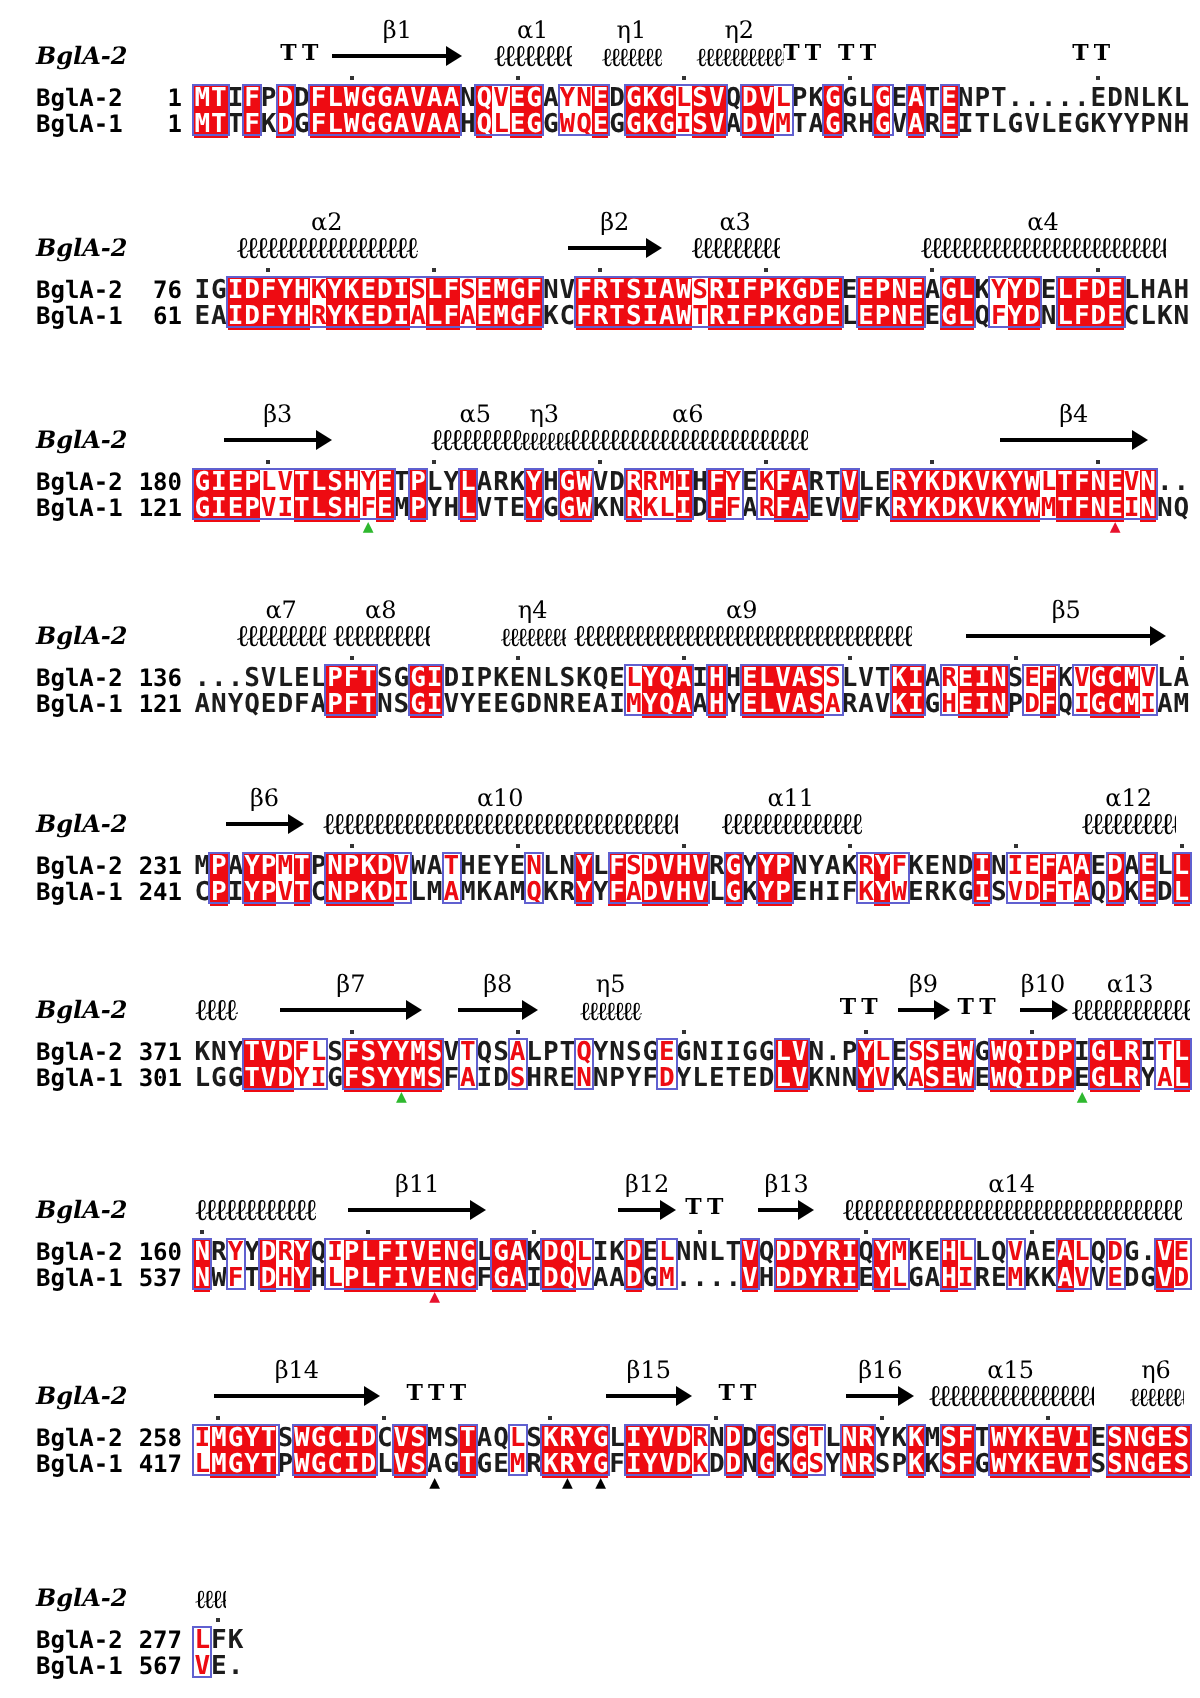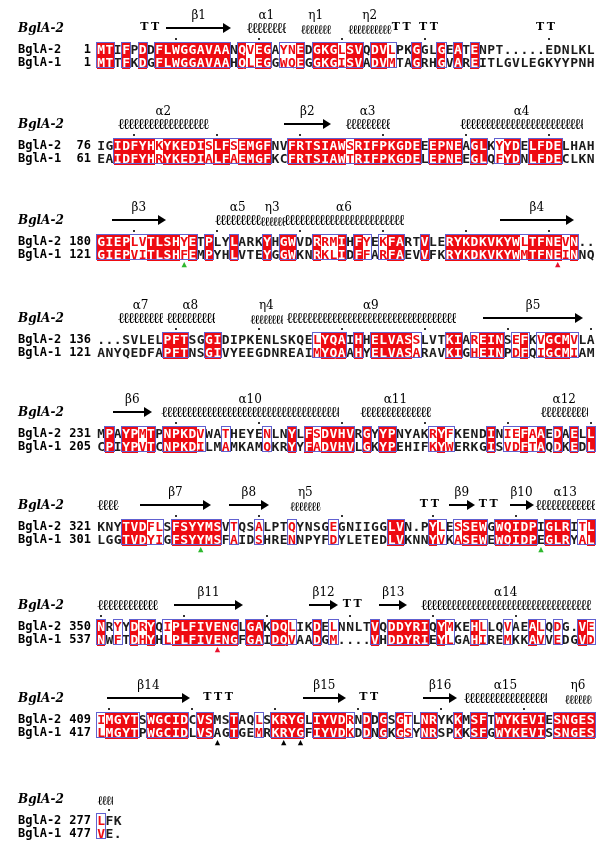--- a/index.html
+++ b/index.html
@@ -185,21 +185,21 @@
       <div class="numdot" style="left: 174.85px;"></div>
       <div class="numdot" style="left: 257.85px;"></div>
       <div class="numdot" style="left: 340.85px;"></div>
       <div class="numdot" style="left: 423.85px;"></div>
       <div class="numdot" style="left: 506.85px;"></div>
       <div class="numdot" style="left: 589.85px;"></div>
       <div class="rowname" style="top: 35px;">BglA-2</div>
       <div class="rownum" style="top: 35px;">231</div>
       <div class="seqrow" style="top: 35px;"><span class="cell" style="color: rgb(28, 28, 28);">M</span><span class="cell" style="background: rgb(238, 11, 18); color: rgb(255, 255, 255);">P</span><span class="cell" style="color: rgb(28, 28, 28);">A</span><span class="cell" style="background: rgb(238, 11, 18); color: rgb(255, 255, 255);">Y</span><span class="cell" style="background: rgb(238, 11, 18); color: rgb(255, 255, 255);">P</span><span class="cell" style="color: rgb(238, 11, 18);">M</span><span class="cell" style="background: rgb(238, 11, 18); color: rgb(255, 255, 255);">T</span><span class="cell" style="color: rgb(28, 28, 28);">P</span><span class="cell" style="background: rgb(238, 11, 18); color: rgb(255, 255, 255);">N</span><span class="cell" style="background: rgb(238, 11, 18); color: rgb(255, 255, 255);">P</span><span class="cell" style="background: rgb(238, 11, 18); color: rgb(255, 255, 255);">K</span><span class="cell" style="background: rgb(238, 11, 18); color: rgb(255, 255, 255);">D</span><span class="cell" style="color: rgb(238, 11, 18);">V</span><span class="cell" style="color: rgb(28, 28, 28);">W</span><span class="cell" style="color: rgb(28, 28, 28);">A</span><span class="cell" style="color: rgb(238, 11, 18);">T</span><span class="cell" style="color: rgb(28, 28, 28);">H</span><span class="cell" style="color: rgb(28, 28, 28);">E</span><span class="cell" style="color: rgb(28, 28, 28);">Y</span><span class="cell" style="color: rgb(28, 28, 28);">E</span><span class="cell" style="color: rgb(238, 11, 18);">N</span><span class="cell" style="color: rgb(28, 28, 28);">L</span><span class="cell" style="color: rgb(28, 28, 28);">N</span><span class="cell" style="background: rgb(238, 11, 18); color: rgb(255, 255, 255);">Y</span><span class="cell" style="color: rgb(28, 28, 28);">L</span><span class="cell" style="background: rgb(238, 11, 18); color: rgb(255, 255, 255);">F</span><span class="cell" style="color: rgb(238, 11, 18);">S</span><span class="cell" style="background: rgb(238, 11, 18); color: rgb(255, 255, 255);">D</span><span class="cell" style="background: rgb(238, 11, 18); color: rgb(255, 255, 255);">V</span><span class="cell" style="background: rgb(238, 11, 18); color: rgb(255, 255, 255);">H</span><span class="cell" style="background: rgb(238, 11, 18); color: rgb(255, 255, 255);">V</span><span class="cell" style="color: rgb(28, 28, 28);">R</span><span class="cell" style="background: rgb(238, 11, 18); color: rgb(255, 255, 255);">G</span><span class="cell" style="color: rgb(28, 28, 28);">Y</span><span class="cell" style="background: rgb(238, 11, 18); color: rgb(255, 255, 255);">Y</span><span class="cell" style="background: rgb(238, 11, 18); color: rgb(255, 255, 255);">P</span><span class="cell" style="color: rgb(28, 28, 28);">N</span><span class="cell" style="color: rgb(28, 28, 28);">Y</span><span class="cell" style="color: rgb(28, 28, 28);">A</span><span class="cell" style="color: rgb(28, 28, 28);">K</span><span class="cell" style="color: rgb(238, 11, 18);">R</span><span class="cell" style="background: rgb(238, 11, 18); color: rgb(255, 255, 255);">Y</span><span class="cell" style="color: rgb(238, 11, 18);">F</span><span class="cell" style="color: rgb(28, 28, 28);">K</span><span class="cell" style="color: rgb(28, 28, 28);">E</span><span class="cell" style="color: rgb(28, 28, 28);">N</span><span class="cell" style="color: rgb(28, 28, 28);">D</span><span class="cell" style="background: rgb(238, 11, 18); color: rgb(255, 255, 255);">I</span><span class="cell" style="color: rgb(28, 28, 28);">N</span><span class="cell" style="color: rgb(238, 11, 18);">I</span><span class="cell" style="color: rgb(238, 11, 18);">E</span><span class="cell" style="background: rgb(238, 11, 18); color: rgb(255, 255, 255);">F</span><span class="cell" style="color: rgb(238, 11, 18);">A</span><span class="cell" style="background: rgb(238, 11, 18); color: rgb(255, 255, 255);">A</span><span class="cell" style="color: rgb(28, 28, 28);">E</span><span class="cell" style="background: rgb(238, 11, 18); color: rgb(255, 255, 255);">D</span><span class="cell" style="color: rgb(28, 28, 28);">A</span><span class="cell" style="background: rgb(238, 11, 18); color: rgb(255, 255, 255);">E</span><span class="cell" style="color: rgb(28, 28, 28);">L</span><span class="cell" style="background: rgb(238, 11, 18); color: rgb(255, 255, 255);">L</span></div>
       <div class="rowname" style="top: 48px;">BglA-1</div>
-      <div class="rownum" style="top: 48px;">205</div>
+      <div class="rownum" style="top: 48px;">241</div>
       <div class="seqrow" style="top: 48px;"><span class="cell" style="color: rgb(28, 28, 28);">C</span><span class="cell" style="background: rgb(238, 11, 18); color: rgb(255, 255, 255);">P</span><span class="cell" style="color: rgb(28, 28, 28);">I</span><span class="cell" style="background: rgb(238, 11, 18); color: rgb(255, 255, 255);">Y</span><span class="cell" style="background: rgb(238, 11, 18); color: rgb(255, 255, 255);">P</span><span class="cell" style="color: rgb(238, 11, 18);">V</span><span class="cell" style="background: rgb(238, 11, 18); color: rgb(255, 255, 255);">T</span><span class="cell" style="color: rgb(28, 28, 28);">C</span><span class="cell" style="background: rgb(238, 11, 18); color: rgb(255, 255, 255);">N</span><span class="cell" style="background: rgb(238, 11, 18); color: rgb(255, 255, 255);">P</span><span class="cell" style="background: rgb(238, 11, 18); color: rgb(255, 255, 255);">K</span><span class="cell" style="background: rgb(238, 11, 18); color: rgb(255, 255, 255);">D</span><span class="cell" style="color: rgb(238, 11, 18);">I</span><span class="cell" style="color: rgb(28, 28, 28);">L</span><span class="cell" style="color: rgb(28, 28, 28);">M</span><span class="cell" style="color: rgb(238, 11, 18);">A</span><span class="cell" style="color: rgb(28, 28, 28);">M</span><span class="cell" style="color: rgb(28, 28, 28);">K</span><span class="cell" style="color: rgb(28, 28, 28);">A</span><span class="cell" style="color: rgb(28, 28, 28);">M</span><span class="cell" style="color: rgb(238, 11, 18);">Q</span><span class="cell" style="color: rgb(28, 28, 28);">K</span><span class="cell" style="color: rgb(28, 28, 28);">R</span><span class="cell" style="background: rgb(238, 11, 18); color: rgb(255, 255, 255);">Y</span><span class="cell" style="color: rgb(28, 28, 28);">Y</span><span class="cell" style="background: rgb(238, 11, 18); color: rgb(255, 255, 255);">F</span><span class="cell" style="color: rgb(238, 11, 18);">A</span><span class="cell" style="background: rgb(238, 11, 18); color: rgb(255, 255, 255);">D</span><span class="cell" style="background: rgb(238, 11, 18); color: rgb(255, 255, 255);">V</span><span class="cell" style="background: rgb(238, 11, 18); color: rgb(255, 255, 255);">H</span><span class="cell" style="background: rgb(238, 11, 18); color: rgb(255, 255, 255);">V</span><span class="cell" style="color: rgb(28, 28, 28);">L</span><span class="cell" style="background: rgb(238, 11, 18); color: rgb(255, 255, 255);">G</span><span class="cell" style="color: rgb(28, 28, 28);">K</span><span class="cell" style="background: rgb(238, 11, 18); color: rgb(255, 255, 255);">Y</span><span class="cell" style="background: rgb(238, 11, 18); color: rgb(255, 255, 255);">P</span><span class="cell" style="color: rgb(28, 28, 28);">E</span><span class="cell" style="color: rgb(28, 28, 28);">H</span><span class="cell" style="color: rgb(28, 28, 28);">I</span><span class="cell" style="color: rgb(28, 28, 28);">F</span><span class="cell" style="color: rgb(238, 11, 18);">K</span><span class="cell" style="background: rgb(238, 11, 18); color: rgb(255, 255, 255);">Y</span><span class="cell" style="color: rgb(238, 11, 18);">W</span><span class="cell" style="color: rgb(28, 28, 28);">E</span><span class="cell" style="color: rgb(28, 28, 28);">R</span><span class="cell" style="color: rgb(28, 28, 28);">K</span><span class="cell" style="color: rgb(28, 28, 28);">G</span><span class="cell" style="background: rgb(238, 11, 18); color: rgb(255, 255, 255);">I</span><span class="cell" style="color: rgb(28, 28, 28);">S</span><span class="cell" style="color: rgb(238, 11, 18);">V</span><span class="cell" style="color: rgb(238, 11, 18);">D</span><span class="cell" style="background: rgb(238, 11, 18); color: rgb(255, 255, 255);">F</span><span class="cell" style="color: rgb(238, 11, 18);">T</span><span class="cell" style="background: rgb(238, 11, 18); color: rgb(255, 255, 255);">A</span><span class="cell" style="color: rgb(28, 28, 28);">Q</span><span class="cell" style="background: rgb(238, 11, 18); color: rgb(255, 255, 255);">D</span><span class="cell" style="color: rgb(28, 28, 28);">K</span><span class="cell" style="background: rgb(238, 11, 18); color: rgb(255, 255, 255);">E</span><span class="cell" style="color: rgb(28, 28, 28);">D</span><span class="cell" style="background: rgb(238, 11, 18); color: rgb(255, 255, 255);">L</span></div>
       <div class="frame" style="left: 104.3px; width: 10.3px; border: 1px solid rgb(96, 96, 208);"></div>
       <div class="frame" style="left: 120.9px; width: 35.2px; border: 1px solid rgb(96, 96, 208);"></div>
       <div class="frame" style="left: 162.4px; width: 43.5px; border: 1px solid rgb(96, 96, 208);"></div>
       <div class="frame" style="left: 220.5px; width: 10.3px; border: 1px solid rgb(96, 96, 208);"></div>
       <div class="frame" style="left: 262px; width: 10.3px; border: 1px solid rgb(96, 96, 208);"></div>
       <div class="frame" style="left: 286.9px; width: 10.3px; border: 1px solid rgb(96, 96, 208);"></div>
       <div class="frame" style="left: 303.5px; width: 51.8px; border: 1px solid rgb(96, 96, 208);"></div>
       <div class="frame" style="left: 361.6px; width: 10.3px; border: 1px solid rgb(96, 96, 208);"></div>
       <div class="frame" style="left: 378.2px; width: 18.6px; border: 1px solid rgb(96, 96, 208);"></div>
@@ -230,21 +230,21 @@
       <div class="strandbar" style="left: 509.51px; width: 17.07px;"></div>
       <div class="strandhead" style="left: 525.58px;"></div>
       <div class="sslabel" style="left: 565.12px;">α13</div>
       <div class="coil" style="left: 535.24px; width: 59.76px;">ℓℓℓℓℓℓℓℓℓℓℓℓℓℓ</div>
       <div class="numdot" style="left: 174.85px;"></div>
       <div class="numdot" style="left: 257.85px;"></div>
       <div class="numdot" style="left: 340.85px;"></div>
       <div class="numdot" style="left: 432.15px;"></div>
       <div class="numdot" style="left: 515.15px;"></div>
       <div class="rowname" style="top: 35px;">BglA-2</div>
-      <div class="rownum" style="top: 35px;">321</div>
+      <div class="rownum" style="top: 35px;">371</div>
       <div class="seqrow" style="top: 35px;"><span class="cell" style="color: rgb(28, 28, 28);">K</span><span class="cell" style="color: rgb(28, 28, 28);">N</span><span class="cell" style="color: rgb(28, 28, 28);">Y</span><span class="cell" style="background: rgb(238, 11, 18); color: rgb(255, 255, 255);">T</span><span class="cell" style="background: rgb(238, 11, 18); color: rgb(255, 255, 255);">V</span><span class="cell" style="background: rgb(238, 11, 18); color: rgb(255, 255, 255);">D</span><span class="cell" style="color: rgb(238, 11, 18);">F</span><span class="cell" style="color: rgb(238, 11, 18);">L</span><span class="cell" style="color: rgb(28, 28, 28);">S</span><span class="cell" style="background: rgb(238, 11, 18); color: rgb(255, 255, 255);">F</span><span class="cell" style="background: rgb(238, 11, 18); color: rgb(255, 255, 255);">S</span><span class="cell" style="background: rgb(238, 11, 18); color: rgb(255, 255, 255);">Y</span><span class="cell" style="background: rgb(238, 11, 18); color: rgb(255, 255, 255);">Y</span><span class="cell" style="background: rgb(238, 11, 18); color: rgb(255, 255, 255);">M</span><span class="cell" style="background: rgb(238, 11, 18); color: rgb(255, 255, 255);">S</span><span class="cell" style="color: rgb(28, 28, 28);">V</span><span class="cell" style="color: rgb(238, 11, 18);">T</span><span class="cell" style="color: rgb(28, 28, 28);">Q</span><span class="cell" style="color: rgb(28, 28, 28);">S</span><span class="cell" style="color: rgb(238, 11, 18);">A</span><span class="cell" style="color: rgb(28, 28, 28);">L</span><span class="cell" style="color: rgb(28, 28, 28);">P</span><span class="cell" style="color: rgb(28, 28, 28);">T</span><span class="cell" style="color: rgb(238, 11, 18);">Q</span><span class="cell" style="color: rgb(28, 28, 28);">Y</span><span class="cell" style="color: rgb(28, 28, 28);">N</span><span class="cell" style="color: rgb(28, 28, 28);">S</span><span class="cell" style="color: rgb(28, 28, 28);">G</span><span class="cell" style="color: rgb(238, 11, 18);">E</span><span class="cell" style="color: rgb(28, 28, 28);">G</span><span class="cell" style="color: rgb(28, 28, 28);">N</span><span class="cell" style="color: rgb(28, 28, 28);">I</span><span class="cell" style="color: rgb(28, 28, 28);">I</span><span class="cell" style="color: rgb(28, 28, 28);">G</span><span class="cell" style="color: rgb(28, 28, 28);">G</span><span class="cell" style="background: rgb(238, 11, 18); color: rgb(255, 255, 255);">L</span><span class="cell" style="background: rgb(238, 11, 18); color: rgb(255, 255, 255);">V</span><span class="cell" style="color: rgb(28, 28, 28);">N</span><span class="cell" style="color: rgb(28, 28, 28);">.</span><span class="cell" style="color: rgb(28, 28, 28);">P</span><span class="cell" style="background: rgb(238, 11, 18); color: rgb(255, 255, 255);">Y</span><span class="cell" style="color: rgb(238, 11, 18);">L</span><span class="cell" style="color: rgb(28, 28, 28);">E</span><span class="cell" style="color: rgb(238, 11, 18);">S</span><span class="cell" style="background: rgb(238, 11, 18); color: rgb(255, 255, 255);">S</span><span class="cell" style="background: rgb(238, 11, 18); color: rgb(255, 255, 255);">E</span><span class="cell" style="background: rgb(238, 11, 18); color: rgb(255, 255, 255);">W</span><span class="cell" style="color: rgb(28, 28, 28);">G</span><span class="cell" style="background: rgb(238, 11, 18); color: rgb(255, 255, 255);">W</span><span class="cell" style="background: rgb(238, 11, 18); color: rgb(255, 255, 255);">Q</span><span class="cell" style="background: rgb(238, 11, 18); color: rgb(255, 255, 255);">I</span><span class="cell" style="background: rgb(238, 11, 18); color: rgb(255, 255, 255);">D</span><span class="cell" style="background: rgb(238, 11, 18); color: rgb(255, 255, 255);">P</span><span class="cell" style="color: rgb(28, 28, 28);">I</span><span class="cell" style="background: rgb(238, 11, 18); color: rgb(255, 255, 255);">G</span><span class="cell" style="background: rgb(238, 11, 18); color: rgb(255, 255, 255);">L</span><span class="cell" style="background: rgb(238, 11, 18); color: rgb(255, 255, 255);">R</span><span class="cell" style="color: rgb(28, 28, 28);">I</span><span class="cell" style="color: rgb(238, 11, 18);">T</span><span class="cell" style="background: rgb(238, 11, 18); color: rgb(255, 255, 255);">L</span></div>
       <div class="rowname" style="top: 48px;">BglA-1</div>
       <div class="rownum" style="top: 48px;">301</div>
       <div class="seqrow" style="top: 48px;"><span class="cell" style="color: rgb(28, 28, 28);">L</span><span class="cell" style="color: rgb(28, 28, 28);">G</span><span class="cell" style="color: rgb(28, 28, 28);">G</span><span class="cell" style="background: rgb(238, 11, 18); color: rgb(255, 255, 255);">T</span><span class="cell" style="background: rgb(238, 11, 18); color: rgb(255, 255, 255);">V</span><span class="cell" style="background: rgb(238, 11, 18); color: rgb(255, 255, 255);">D</span><span class="cell" style="color: rgb(238, 11, 18);">Y</span><span class="cell" style="color: rgb(238, 11, 18);">I</span><span class="cell" style="color: rgb(28, 28, 28);">G</span><span class="cell" style="background: rgb(238, 11, 18); color: rgb(255, 255, 255);">F</span><span class="cell" style="background: rgb(238, 11, 18); color: rgb(255, 255, 255);">S</span><span class="cell" style="background: rgb(238, 11, 18); color: rgb(255, 255, 255);">Y</span><span class="cell" style="background: rgb(238, 11, 18); color: rgb(255, 255, 255);">Y</span><span class="cell" style="background: rgb(238, 11, 18); color: rgb(255, 255, 255);">M</span><span class="cell" style="background: rgb(238, 11, 18); color: rgb(255, 255, 255);">S</span><span class="cell" style="color: rgb(28, 28, 28);">F</span><span class="cell" style="color: rgb(238, 11, 18);">A</span><span class="cell" style="color: rgb(28, 28, 28);">I</span><span class="cell" style="color: rgb(28, 28, 28);">D</span><span class="cell" style="color: rgb(238, 11, 18);">S</span><span class="cell" style="color: rgb(28, 28, 28);">H</span><span class="cell" style="color: rgb(28, 28, 28);">R</span><span class="cell" style="color: rgb(28, 28, 28);">E</span><span class="cell" style="color: rgb(238, 11, 18);">N</span><span class="cell" style="color: rgb(28, 28, 28);">N</span><span class="cell" style="color: rgb(28, 28, 28);">P</span><span class="cell" style="color: rgb(28, 28, 28);">Y</span><span class="cell" style="color: rgb(28, 28, 28);">F</span><span class="cell" style="color: rgb(238, 11, 18);">D</span><span class="cell" style="color: rgb(28, 28, 28);">Y</span><span class="cell" style="color: rgb(28, 28, 28);">L</span><span class="cell" style="color: rgb(28, 28, 28);">E</span><span class="cell" style="color: rgb(28, 28, 28);">T</span><span class="cell" style="color: rgb(28, 28, 28);">E</span><span class="cell" style="color: rgb(28, 28, 28);">D</span><span class="cell" style="background: rgb(238, 11, 18); color: rgb(255, 255, 255);">L</span><span class="cell" style="background: rgb(238, 11, 18); color: rgb(255, 255, 255);">V</span><span class="cell" style="color: rgb(28, 28, 28);">K</span><span class="cell" style="color: rgb(28, 28, 28);">N</span><span class="cell" style="color: rgb(28, 28, 28);">N</span><span class="cell" style="background: rgb(238, 11, 18); color: rgb(255, 255, 255);">Y</span><span class="cell" style="color: rgb(238, 11, 18);">V</span><span class="cell" style="color: rgb(28, 28, 28);">K</span><span class="cell" style="color: rgb(238, 11, 18);">A</span><span class="cell" style="background: rgb(238, 11, 18); color: rgb(255, 255, 255);">S</span><span class="cell" style="background: rgb(238, 11, 18); color: rgb(255, 255, 255);">E</span><span class="cell" style="background: rgb(238, 11, 18); color: rgb(255, 255, 255);">W</span><span class="cell" style="color: rgb(28, 28, 28);">E</span><span class="cell" style="background: rgb(238, 11, 18); color: rgb(255, 255, 255);">W</span><span class="cell" style="background: rgb(238, 11, 18); color: rgb(255, 255, 255);">Q</span><span class="cell" style="background: rgb(238, 11, 18); color: rgb(255, 255, 255);">I</span><span class="cell" style="background: rgb(238, 11, 18); color: rgb(255, 255, 255);">D</span><span class="cell" style="background: rgb(238, 11, 18); color: rgb(255, 255, 255);">P</span><span class="cell" style="color: rgb(28, 28, 28);">E</span><span class="cell" style="background: rgb(238, 11, 18); color: rgb(255, 255, 255);">G</span><span class="cell" style="background: rgb(238, 11, 18); color: rgb(255, 255, 255);">L</span><span class="cell" style="background: rgb(238, 11, 18); color: rgb(255, 255, 255);">R</span><span class="cell" style="color: rgb(28, 28, 28);">Y</span><span class="cell" style="color: rgb(238, 11, 18);">A</span><span class="cell" style="background: rgb(238, 11, 18); color: rgb(255, 255, 255);">L</span></div>
       <div class="frame" style="left: 120.9px; width: 43.5px; border: 1px solid rgb(96, 96, 208);"></div>
       <div class="frame" style="left: 170.7px; width: 51.8px; border: 1px solid rgb(96, 96, 208);"></div>
       <div class="frame" style="left: 228.8px; width: 10.3px; border: 1px solid rgb(96, 96, 208);"></div>
       <div class="frame" style="left: 253.7px; width: 10.3px; border: 1px solid rgb(96, 96, 208);"></div>
       <div class="frame" style="left: 286.9px; width: 10.3px; border: 1px solid rgb(96, 96, 208);"></div>
       <div class="frame" style="left: 328.4px; width: 10.3px; border: 1px solid rgb(96, 96, 208);"></div>
@@ -272,21 +272,21 @@
       <div class="strandhead" style="left: 399.42px;"></div>
       <div class="sslabel" style="left: 505.775px;">α14</div>
       <div class="coil" style="left: 420.7px; width: 170.15px;">ℓℓℓℓℓℓℓℓℓℓℓℓℓℓℓℓℓℓℓℓℓℓℓℓℓℓℓℓℓℓℓℓℓℓℓℓℓℓℓℓℓ</div>
       <div class="numdot" style="left: 100.15px;"></div>
       <div class="numdot" style="left: 183.15px;"></div>
       <div class="numdot" style="left: 266.15px;"></div>
       <div class="numdot" style="left: 349.15px;"></div>
       <div class="numdot" style="left: 432.15px;"></div>
       <div class="numdot" style="left: 515.15px;"></div>
       <div class="rowname" style="top: 35px;">BglA-2</div>
-      <div class="rownum" style="top: 35px;">350</div>
+      <div class="rownum" style="top: 35px;">160</div>
       <div class="seqrow" style="top: 35px;"><span class="cell" style="background: rgb(238, 11, 18); color: rgb(255, 255, 255);">N</span><span class="cell" style="color: rgb(28, 28, 28);">R</span><span class="cell" style="color: rgb(238, 11, 18);">Y</span><span class="cell" style="color: rgb(28, 28, 28);">Y</span><span class="cell" style="background: rgb(238, 11, 18); color: rgb(255, 255, 255);">D</span><span class="cell" style="color: rgb(238, 11, 18);">R</span><span class="cell" style="background: rgb(238, 11, 18); color: rgb(255, 255, 255);">Y</span><span class="cell" style="color: rgb(28, 28, 28);">Q</span><span class="cell" style="color: rgb(238, 11, 18);">I</span><span class="cell" style="background: rgb(238, 11, 18); color: rgb(255, 255, 255);">P</span><span class="cell" style="background: rgb(238, 11, 18); color: rgb(255, 255, 255);">L</span><span class="cell" style="background: rgb(238, 11, 18); color: rgb(255, 255, 255);">F</span><span class="cell" style="background: rgb(238, 11, 18); color: rgb(255, 255, 255);">I</span><span class="cell" style="background: rgb(238, 11, 18); color: rgb(255, 255, 255);">V</span><span class="cell" style="background: rgb(238, 11, 18); color: rgb(255, 255, 255);">E</span><span class="cell" style="background: rgb(238, 11, 18); color: rgb(255, 255, 255);">N</span><span class="cell" style="background: rgb(238, 11, 18); color: rgb(255, 255, 255);">G</span><span class="cell" style="color: rgb(28, 28, 28);">L</span><span class="cell" style="background: rgb(238, 11, 18); color: rgb(255, 255, 255);">G</span><span class="cell" style="background: rgb(238, 11, 18); color: rgb(255, 255, 255);">A</span><span class="cell" style="color: rgb(28, 28, 28);">K</span><span class="cell" style="background: rgb(238, 11, 18); color: rgb(255, 255, 255);">D</span><span class="cell" style="background: rgb(238, 11, 18); color: rgb(255, 255, 255);">Q</span><span class="cell" style="color: rgb(238, 11, 18);">L</span><span class="cell" style="color: rgb(28, 28, 28);">I</span><span class="cell" style="color: rgb(28, 28, 28);">K</span><span class="cell" style="background: rgb(238, 11, 18); color: rgb(255, 255, 255);">D</span><span class="cell" style="color: rgb(28, 28, 28);">E</span><span class="cell" style="color: rgb(238, 11, 18);">L</span><span class="cell" style="color: rgb(28, 28, 28);">N</span><span class="cell" style="color: rgb(28, 28, 28);">N</span><span class="cell" style="color: rgb(28, 28, 28);">L</span><span class="cell" style="color: rgb(28, 28, 28);">T</span><span class="cell" style="background: rgb(238, 11, 18); color: rgb(255, 255, 255);">V</span><span class="cell" style="color: rgb(28, 28, 28);">Q</span><span class="cell" style="background: rgb(238, 11, 18); color: rgb(255, 255, 255);">D</span><span class="cell" style="background: rgb(238, 11, 18); color: rgb(255, 255, 255);">D</span><span class="cell" style="background: rgb(238, 11, 18); color: rgb(255, 255, 255);">Y</span><span class="cell" style="background: rgb(238, 11, 18); color: rgb(255, 255, 255);">R</span><span class="cell" style="background: rgb(238, 11, 18); color: rgb(255, 255, 255);">I</span><span class="cell" style="color: rgb(28, 28, 28);">Q</span><span class="cell" style="background: rgb(238, 11, 18); color: rgb(255, 255, 255);">Y</span><span class="cell" style="color: rgb(238, 11, 18);">M</span><span class="cell" style="color: rgb(28, 28, 28);">K</span><span class="cell" style="color: rgb(28, 28, 28);">E</span><span class="cell" style="background: rgb(238, 11, 18); color: rgb(255, 255, 255);">H</span><span class="cell" style="color: rgb(238, 11, 18);">L</span><span class="cell" style="color: rgb(28, 28, 28);">L</span><span class="cell" style="color: rgb(28, 28, 28);">Q</span><span class="cell" style="color: rgb(238, 11, 18);">V</span><span class="cell" style="color: rgb(28, 28, 28);">A</span><span class="cell" style="color: rgb(28, 28, 28);">E</span><span class="cell" style="background: rgb(238, 11, 18); color: rgb(255, 255, 255);">A</span><span class="cell" style="color: rgb(238, 11, 18);">L</span><span class="cell" style="color: rgb(28, 28, 28);">Q</span><span class="cell" style="color: rgb(238, 11, 18);">D</span><span class="cell" style="color: rgb(28, 28, 28);">G</span><span class="cell" style="color: rgb(28, 28, 28);">.</span><span class="cell" style="background: rgb(238, 11, 18); color: rgb(255, 255, 255);">V</span><span class="cell" style="color: rgb(238, 11, 18);">E</span></div>
       <div class="rowname" style="top: 48px;">BglA-1</div>
       <div class="rownum" style="top: 48px;">537</div>
       <div class="seqrow" style="top: 48px;"><span class="cell" style="background: rgb(238, 11, 18); color: rgb(255, 255, 255);">N</span><span class="cell" style="color: rgb(28, 28, 28);">W</span><span class="cell" style="color: rgb(238, 11, 18);">F</span><span class="cell" style="color: rgb(28, 28, 28);">T</span><span class="cell" style="background: rgb(238, 11, 18); color: rgb(255, 255, 255);">D</span><span class="cell" style="color: rgb(238, 11, 18);">H</span><span class="cell" style="background: rgb(238, 11, 18); color: rgb(255, 255, 255);">Y</span><span class="cell" style="color: rgb(28, 28, 28);">H</span><span class="cell" style="color: rgb(238, 11, 18);">L</span><span class="cell" style="background: rgb(238, 11, 18); color: rgb(255, 255, 255);">P</span><span class="cell" style="background: rgb(238, 11, 18); color: rgb(255, 255, 255);">L</span><span class="cell" style="background: rgb(238, 11, 18); color: rgb(255, 255, 255);">F</span><span class="cell" style="background: rgb(238, 11, 18); color: rgb(255, 255, 255);">I</span><span class="cell" style="background: rgb(238, 11, 18); color: rgb(255, 255, 255);">V</span><span class="cell" style="background: rgb(238, 11, 18); color: rgb(255, 255, 255);">E</span><span class="cell" style="background: rgb(238, 11, 18); color: rgb(255, 255, 255);">N</span><span class="cell" style="background: rgb(238, 11, 18); color: rgb(255, 255, 255);">G</span><span class="cell" style="color: rgb(28, 28, 28);">F</span><span class="cell" style="background: rgb(238, 11, 18); color: rgb(255, 255, 255);">G</span><span class="cell" style="background: rgb(238, 11, 18); color: rgb(255, 255, 255);">A</span><span class="cell" style="color: rgb(28, 28, 28);">I</span><span class="cell" style="background: rgb(238, 11, 18); color: rgb(255, 255, 255);">D</span><span class="cell" style="background: rgb(238, 11, 18); color: rgb(255, 255, 255);">Q</span><span class="cell" style="color: rgb(238, 11, 18);">V</span><span class="cell" style="color: rgb(28, 28, 28);">A</span><span class="cell" style="color: rgb(28, 28, 28);">A</span><span class="cell" style="background: rgb(238, 11, 18); color: rgb(255, 255, 255);">D</span><span class="cell" style="color: rgb(28, 28, 28);">G</span><span class="cell" style="color: rgb(238, 11, 18);">M</span><span class="cell" style="color: rgb(28, 28, 28);">.</span><span class="cell" style="color: rgb(28, 28, 28);">.</span><span class="cell" style="color: rgb(28, 28, 28);">.</span><span class="cell" style="color: rgb(28, 28, 28);">.</span><span class="cell" style="background: rgb(238, 11, 18); color: rgb(255, 255, 255);">V</span><span class="cell" style="color: rgb(28, 28, 28);">H</span><span class="cell" style="background: rgb(238, 11, 18); color: rgb(255, 255, 255);">D</span><span class="cell" style="background: rgb(238, 11, 18); color: rgb(255, 255, 255);">D</span><span class="cell" style="background: rgb(238, 11, 18); color: rgb(255, 255, 255);">Y</span><span class="cell" style="background: rgb(238, 11, 18); color: rgb(255, 255, 255);">R</span><span class="cell" style="background: rgb(238, 11, 18); color: rgb(255, 255, 255);">I</span><span class="cell" style="color: rgb(28, 28, 28);">E</span><span class="cell" style="background: rgb(238, 11, 18); color: rgb(255, 255, 255);">Y</span><span class="cell" style="color: rgb(238, 11, 18);">L</span><span class="cell" style="color: rgb(28, 28, 28);">G</span><span class="cell" style="color: rgb(28, 28, 28);">A</span><span class="cell" style="background: rgb(238, 11, 18); color: rgb(255, 255, 255);">H</span><span class="cell" style="color: rgb(238, 11, 18);">I</span><span class="cell" style="color: rgb(28, 28, 28);">R</span><span class="cell" style="color: rgb(28, 28, 28);">E</span><span class="cell" style="color: rgb(238, 11, 18);">M</span><span class="cell" style="color: rgb(28, 28, 28);">K</span><span class="cell" style="color: rgb(28, 28, 28);">K</span><span class="cell" style="background: rgb(238, 11, 18); color: rgb(255, 255, 255);">A</span><span class="cell" style="color: rgb(238, 11, 18);">V</span><span class="cell" style="color: rgb(28, 28, 28);">V</span><span class="cell" style="color: rgb(238, 11, 18);">E</span><span class="cell" style="color: rgb(28, 28, 28);">D</span><span class="cell" style="color: rgb(28, 28, 28);">G</span><span class="cell" style="background: rgb(238, 11, 18); color: rgb(255, 255, 255);">V</span><span class="cell" style="color: rgb(238, 11, 18);">D</span></div>
       <div class="frame" style="left: 96px; width: 10.3px; border: 1px solid rgb(96, 96, 208);"></div>
       <div class="frame" style="left: 112.6px; width: 10.3px; border: 1px solid rgb(96, 96, 208);"></div>
       <div class="frame" style="left: 129.2px; width: 26.9px; border: 1px solid rgb(96, 96, 208);"></div>
       <div class="frame" style="left: 162.4px; width: 76.7px; border: 1px solid rgb(96, 96, 208);"></div>
       <div class="frame" style="left: 245.4px; width: 18.6px; border: 1px solid rgb(96, 96, 208);"></div>
       <div class="frame" style="left: 270.3px; width: 26.9px; border: 1px solid rgb(96, 96, 208);"></div>
@@ -319,21 +319,21 @@
       <div class="coil" style="left: 463.86px; width: 83px;">ℓℓℓℓℓℓℓℓℓℓℓℓℓℓℓℓℓℓℓℓ</div>
       <div class="sslabel" style="left: 577.985px;">η6</div>
       <div class="coil small" style="left: 564.29px; width: 27.39px;">ℓℓℓℓℓℓℓ</div>
       <div class="numdot" style="left: 108.45px;"></div>
       <div class="numdot" style="left: 191.45px;"></div>
       <div class="numdot" style="left: 274.45px;"></div>
       <div class="numdot" style="left: 357.45px;"></div>
       <div class="numdot" style="left: 440.45px;"></div>
       <div class="numdot" style="left: 523.45px;"></div>
       <div class="rowname" style="top: 35px;">BglA-2</div>
-      <div class="rownum" style="top: 35px;">409</div>
+      <div class="rownum" style="top: 35px;">258</div>
       <div class="seqrow" style="top: 35px;"><span class="cell" style="color: rgb(238, 11, 18);">I</span><span class="cell" style="background: rgb(238, 11, 18); color: rgb(255, 255, 255);">M</span><span class="cell" style="background: rgb(238, 11, 18); color: rgb(255, 255, 255);">G</span><span class="cell" style="background: rgb(238, 11, 18); color: rgb(255, 255, 255);">Y</span><span class="cell" style="background: rgb(238, 11, 18); color: rgb(255, 255, 255);">T</span><span class="cell" style="color: rgb(28, 28, 28);">S</span><span class="cell" style="background: rgb(238, 11, 18); color: rgb(255, 255, 255);">W</span><span class="cell" style="background: rgb(238, 11, 18); color: rgb(255, 255, 255);">G</span><span class="cell" style="background: rgb(238, 11, 18); color: rgb(255, 255, 255);">C</span><span class="cell" style="background: rgb(238, 11, 18); color: rgb(255, 255, 255);">I</span><span class="cell" style="background: rgb(238, 11, 18); color: rgb(255, 255, 255);">D</span><span class="cell" style="color: rgb(28, 28, 28);">C</span><span class="cell" style="background: rgb(238, 11, 18); color: rgb(255, 255, 255);">V</span><span class="cell" style="background: rgb(238, 11, 18); color: rgb(255, 255, 255);">S</span><span class="cell" style="color: rgb(28, 28, 28);">M</span><span class="cell" style="color: rgb(28, 28, 28);">S</span><span class="cell" style="background: rgb(238, 11, 18); color: rgb(255, 255, 255);">T</span><span class="cell" style="color: rgb(28, 28, 28);">A</span><span class="cell" style="color: rgb(28, 28, 28);">Q</span><span class="cell" style="color: rgb(238, 11, 18);">L</span><span class="cell" style="color: rgb(28, 28, 28);">S</span><span class="cell" style="background: rgb(238, 11, 18); color: rgb(255, 255, 255);">K</span><span class="cell" style="background: rgb(238, 11, 18); color: rgb(255, 255, 255);">R</span><span class="cell" style="background: rgb(238, 11, 18); color: rgb(255, 255, 255);">Y</span><span class="cell" style="background: rgb(238, 11, 18); color: rgb(255, 255, 255);">G</span><span class="cell" style="color: rgb(28, 28, 28);">L</span><span class="cell" style="background: rgb(238, 11, 18); color: rgb(255, 255, 255);">I</span><span class="cell" style="background: rgb(238, 11, 18); color: rgb(255, 255, 255);">Y</span><span class="cell" style="background: rgb(238, 11, 18); color: rgb(255, 255, 255);">V</span><span class="cell" style="background: rgb(238, 11, 18); color: rgb(255, 255, 255);">D</span><span class="cell" style="color: rgb(238, 11, 18);">R</span><span class="cell" style="color: rgb(28, 28, 28);">N</span><span class="cell" style="background: rgb(238, 11, 18); color: rgb(255, 255, 255);">D</span><span class="cell" style="color: rgb(28, 28, 28);">D</span><span class="cell" style="background: rgb(238, 11, 18); color: rgb(255, 255, 255);">G</span><span class="cell" style="color: rgb(28, 28, 28);">S</span><span class="cell" style="background: rgb(238, 11, 18); color: rgb(255, 255, 255);">G</span><span class="cell" style="color: rgb(238, 11, 18);">T</span><span class="cell" style="color: rgb(28, 28, 28);">L</span><span class="cell" style="background: rgb(238, 11, 18); color: rgb(255, 255, 255);">N</span><span class="cell" style="background: rgb(238, 11, 18); color: rgb(255, 255, 255);">R</span><span class="cell" style="color: rgb(28, 28, 28);">Y</span><span class="cell" style="color: rgb(28, 28, 28);">K</span><span class="cell" style="background: rgb(238, 11, 18); color: rgb(255, 255, 255);">K</span><span class="cell" style="color: rgb(28, 28, 28);">M</span><span class="cell" style="background: rgb(238, 11, 18); color: rgb(255, 255, 255);">S</span><span class="cell" style="background: rgb(238, 11, 18); color: rgb(255, 255, 255);">F</span><span class="cell" style="color: rgb(28, 28, 28);">T</span><span class="cell" style="background: rgb(238, 11, 18); color: rgb(255, 255, 255);">W</span><span class="cell" style="background: rgb(238, 11, 18); color: rgb(255, 255, 255);">Y</span><span class="cell" style="background: rgb(238, 11, 18); color: rgb(255, 255, 255);">K</span><span class="cell" style="background: rgb(238, 11, 18); color: rgb(255, 255, 255);">E</span><span class="cell" style="background: rgb(238, 11, 18); color: rgb(255, 255, 255);">V</span><span class="cell" style="background: rgb(238, 11, 18); color: rgb(255, 255, 255);">I</span><span class="cell" style="color: rgb(28, 28, 28);">E</span><span class="cell" style="background: rgb(238, 11, 18); color: rgb(255, 255, 255);">S</span><span class="cell" style="background: rgb(238, 11, 18); color: rgb(255, 255, 255);">N</span><span class="cell" style="background: rgb(238, 11, 18); color: rgb(255, 255, 255);">G</span><span class="cell" style="background: rgb(238, 11, 18); color: rgb(255, 255, 255);">E</span><span class="cell" style="background: rgb(238, 11, 18); color: rgb(255, 255, 255);">S</span></div>
       <div class="rowname" style="top: 48px;">BglA-1</div>
       <div class="rownum" style="top: 48px;">417</div>
       <div class="seqrow" style="top: 48px;"><span class="cell" style="color: rgb(238, 11, 18);">L</span><span class="cell" style="background: rgb(238, 11, 18); color: rgb(255, 255, 255);">M</span><span class="cell" style="background: rgb(238, 11, 18); color: rgb(255, 255, 255);">G</span><span class="cell" style="background: rgb(238, 11, 18); color: rgb(255, 255, 255);">Y</span><span class="cell" style="background: rgb(238, 11, 18); color: rgb(255, 255, 255);">T</span><span class="cell" style="color: rgb(28, 28, 28);">P</span><span class="cell" style="background: rgb(238, 11, 18); color: rgb(255, 255, 255);">W</span><span class="cell" style="background: rgb(238, 11, 18); color: rgb(255, 255, 255);">G</span><span class="cell" style="background: rgb(238, 11, 18); color: rgb(255, 255, 255);">C</span><span class="cell" style="background: rgb(238, 11, 18); color: rgb(255, 255, 255);">I</span><span class="cell" style="background: rgb(238, 11, 18); color: rgb(255, 255, 255);">D</span><span class="cell" style="color: rgb(28, 28, 28);">L</span><span class="cell" style="background: rgb(238, 11, 18); color: rgb(255, 255, 255);">V</span><span class="cell" style="background: rgb(238, 11, 18); color: rgb(255, 255, 255);">S</span><span class="cell" style="color: rgb(28, 28, 28);">A</span><span class="cell" style="color: rgb(28, 28, 28);">G</span><span class="cell" style="background: rgb(238, 11, 18); color: rgb(255, 255, 255);">T</span><span class="cell" style="color: rgb(28, 28, 28);">G</span><span class="cell" style="color: rgb(28, 28, 28);">E</span><span class="cell" style="color: rgb(238, 11, 18);">M</span><span class="cell" style="color: rgb(28, 28, 28);">R</span><span class="cell" style="background: rgb(238, 11, 18); color: rgb(255, 255, 255);">K</span><span class="cell" style="background: rgb(238, 11, 18); color: rgb(255, 255, 255);">R</span><span class="cell" style="background: rgb(238, 11, 18); color: rgb(255, 255, 255);">Y</span><span class="cell" style="background: rgb(238, 11, 18); color: rgb(255, 255, 255);">G</span><span class="cell" style="color: rgb(28, 28, 28);">F</span><span class="cell" style="background: rgb(238, 11, 18); color: rgb(255, 255, 255);">I</span><span class="cell" style="background: rgb(238, 11, 18); color: rgb(255, 255, 255);">Y</span><span class="cell" style="background: rgb(238, 11, 18); color: rgb(255, 255, 255);">V</span><span class="cell" style="background: rgb(238, 11, 18); color: rgb(255, 255, 255);">D</span><span class="cell" style="color: rgb(238, 11, 18);">K</span><span class="cell" style="color: rgb(28, 28, 28);">D</span><span class="cell" style="background: rgb(238, 11, 18); color: rgb(255, 255, 255);">D</span><span class="cell" style="color: rgb(28, 28, 28);">N</span><span class="cell" style="background: rgb(238, 11, 18); color: rgb(255, 255, 255);">G</span><span class="cell" style="color: rgb(28, 28, 28);">K</span><span class="cell" style="background: rgb(238, 11, 18); color: rgb(255, 255, 255);">G</span><span class="cell" style="color: rgb(238, 11, 18);">S</span><span class="cell" style="color: rgb(28, 28, 28);">Y</span><span class="cell" style="background: rgb(238, 11, 18); color: rgb(255, 255, 255);">N</span><span class="cell" style="background: rgb(238, 11, 18); color: rgb(255, 255, 255);">R</span><span class="cell" style="color: rgb(28, 28, 28);">S</span><span class="cell" style="color: rgb(28, 28, 28);">P</span><span class="cell" style="background: rgb(238, 11, 18); color: rgb(255, 255, 255);">K</span><span class="cell" style="color: rgb(28, 28, 28);">K</span><span class="cell" style="background: rgb(238, 11, 18); color: rgb(255, 255, 255);">S</span><span class="cell" style="background: rgb(238, 11, 18); color: rgb(255, 255, 255);">F</span><span class="cell" style="color: rgb(28, 28, 28);">G</span><span class="cell" style="background: rgb(238, 11, 18); color: rgb(255, 255, 255);">W</span><span class="cell" style="background: rgb(238, 11, 18); color: rgb(255, 255, 255);">Y</span><span class="cell" style="background: rgb(238, 11, 18); color: rgb(255, 255, 255);">K</span><span class="cell" style="background: rgb(238, 11, 18); color: rgb(255, 255, 255);">E</span><span class="cell" style="background: rgb(238, 11, 18); color: rgb(255, 255, 255);">V</span><span class="cell" style="background: rgb(238, 11, 18); color: rgb(255, 255, 255);">I</span><span class="cell" style="color: rgb(28, 28, 28);">S</span><span class="cell" style="background: rgb(238, 11, 18); color: rgb(255, 255, 255);">S</span><span class="cell" style="background: rgb(238, 11, 18); color: rgb(255, 255, 255);">N</span><span class="cell" style="background: rgb(238, 11, 18); color: rgb(255, 255, 255);">G</span><span class="cell" style="background: rgb(238, 11, 18); color: rgb(255, 255, 255);">E</span><span class="cell" style="background: rgb(238, 11, 18); color: rgb(255, 255, 255);">S</span></div>
       <div class="frame" style="left: 96px; width: 43.5px; border: 1px solid rgb(96, 96, 208);"></div>
       <div class="frame" style="left: 145.8px; width: 43.5px; border: 1px solid rgb(96, 96, 208);"></div>
       <div class="frame" style="left: 195.6px; width: 18.6px; border: 1px solid rgb(96, 96, 208);"></div>
       <div class="frame" style="left: 228.8px; width: 10.3px; border: 1px solid rgb(96, 96, 208);"></div>
       <div class="frame" style="left: 253.7px; width: 10.3px; border: 1px solid rgb(96, 96, 208);"></div>
       <div class="frame" style="left: 270.3px; width: 35.2px; border: 1px solid rgb(96, 96, 208);"></div>
@@ -351,17 +351,17 @@
       <div class="marker" style="left: 300.35px; color: rgb(0, 0, 0);">▲</div>
     </div>
     <div class="block" style="top: 779px;">
       <div class="ssname">BglA-2</div>
       <div class="coil small" style="left: 97px; width: 15.77px;">ℓℓℓℓ</div>
       <div class="numdot" style="left: 108.45px;"></div>
       <div class="rowname" style="top: 35px;">BglA-2</div>
       <div class="rownum" style="top: 35px;">277</div>
       <div class="seqrow" style="top: 35px;"><span class="cell" style="color: rgb(238, 11, 18);">L</span><span class="cell" style="color: rgb(28, 28, 28);">F</span><span class="cell" style="color: rgb(28, 28, 28);">K</span></div>
       <div class="rowname" style="top: 48px;">BglA-1</div>
-      <div class="rownum" style="top: 48px;">477</div>
+      <div class="rownum" style="top: 48px;">567</div>
       <div class="seqrow" style="top: 48px;"><span class="cell" style="color: rgb(238, 11, 18);">V</span><span class="cell" style="color: rgb(28, 28, 28);">E</span><span class="cell" style="color: rgb(28, 28, 28);">.</span></div>
       <div class="frame" style="left: 96px; width: 10.3px; border: 1px solid rgb(96, 96, 208);"></div>
     </div>
   </div>
 
 </body></html>

